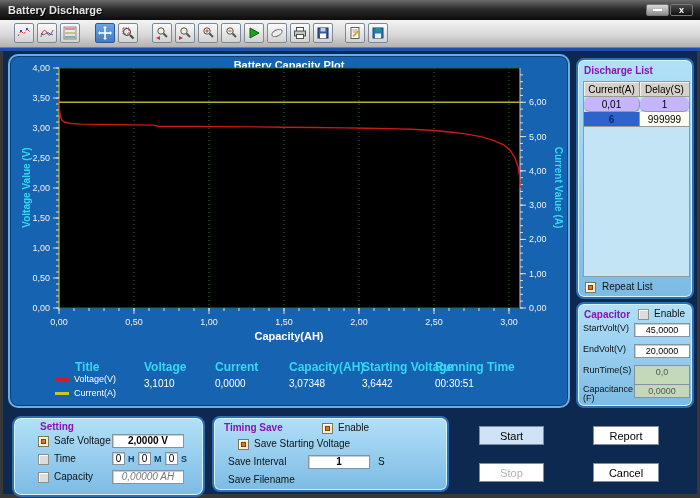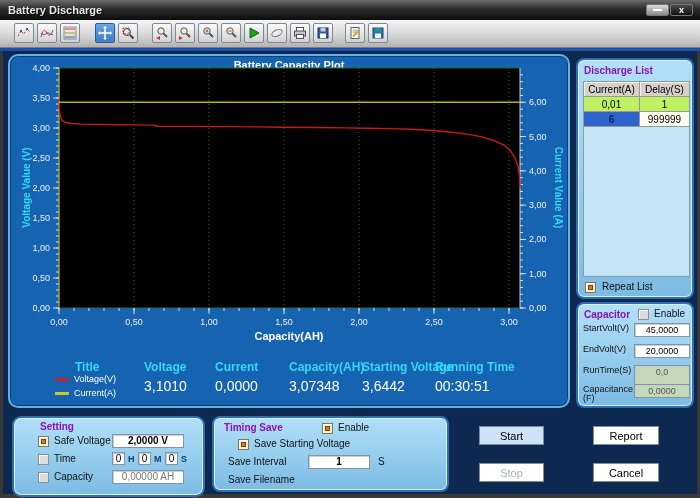--- a/index.html
+++ b/index.html
@@ -24,48 +24,48 @@
   .frame{position:absolute;background:#383838;}
   
   .panel{position:absolute;background:linear-gradient(180deg,#b2e0f8,#7cbbe4);
     border:2px solid #2e6fb4;border-radius:8px;box-shadow:inset 0 0 0 1px #d9f1fd;}
   .ptitle{position:absolute;color:#8c12b4;font-weight:bold;font-size:10px;white-space:nowrap;}
   .lbl{position:absolute;color:#111;font-size:10px;white-space:nowrap;}
   .inp{position:absolute;background:#fff;border:1px solid #8494a2;box-shadow:inset 1px 1px 0 #c8cdd2;
     font-size:10px;text-align:center;color:#000;overflow:hidden;white-space:nowrap;}
   .inp.b{font-weight:bold;}
   .inp.dis{background:#c3d9ba;color:#555;}
-  .inp.gray{color:#777;}
+  .inp.gray{color:#777;font-style:italic;}
   .cb{position:absolute;width:11px;height:11px;border:1px solid #7d7a55;background:#f2ecdc;box-shadow:inset 1px 1px 0 #fff;}
   .cb.on::after{content:"";position:absolute;left:2px;top:2px;right:2px;bottom:2px;background:#e07818;border:1px solid #7c4408;}
   .cb.off{background:#dcdcdc;border-color:#8f8f8f;}
   
   #chart-panel{position:absolute;left:8px;top:54px;width:562px;height:354px;background:#1663b2;
     border:2px solid #6aaede;border-radius:10px;box-shadow:inset 0 0 0 1px #0c3f7a;}
   #chart-title{position:absolute;left:0;top:3px;width:558px;text-align:center;color:#fff;font-weight:bold;font-size:11px;}
   #xaxis-title{position:absolute;left:0;top:274px;width:558px;text-align:center;color:#fff;font-weight:bold;font-size:11px;}
   .ylab{position:absolute;color:#35d8f2;font-weight:bold;font-size:10px;white-space:nowrap;width:100px;text-align:center;}
   #ylab-left{left:-34px;top:126px;transform:rotate(-90deg);}
   #ylab-right{left:498px;top:126px;transform:rotate(90deg);}
   #stats{position:absolute;left:0;top:0;}
   .stat-col{position:absolute;white-space:nowrap;}
   .stat-h{color:#35d8f2;font-weight:bold;font-size:12px;}
-  .stat-v{color:#fff;font-size:14px;margin-top:4px;}
+  .stat-v{color:#fff;font-size:10px;margin-top:4px;}
   .leg-item{position:absolute;display:flex;align-items:center;}
   .leg-sw{width:14px;height:3px;margin-right:5px;}
   .leg-t{color:#fff;font-size:9px;}
   
   #dl-panel{left:576px;top:58px;width:118px;height:241px;}
   #dl-table{position:absolute;left:5px;top:21px;width:107px;height:196px;background:#c2e4f4;border:1px solid #8a9aa6;}
   .dl-row{display:flex;}
   .dl-cell{height:15px;border-right:1px solid #9a9a92;border-bottom:1px solid #9a9a92;
     font-size:10px;display:flex;align-items:center;justify-content:center;color:#000;}
   .dl-c0{width:56px;}.dl-c1{width:49px;border-right:none;}
   .dl-head .dl-cell{background:#d6d2c9;box-shadow:inset 1px 1px 0 #f4f2ee;}
-  .dl-a{background:#bef264;}
+  .dl-a{background:#c4b5fd;border-radius:6px;}
   .dl-selected{background:#2f63cc;color:#0a2a6a;font-weight:bold;}
   .dl-b{background:#fffdf2;}
   
   #cap-panel{left:576px;top:302px;width:118px;height:106px;}
   
   #set-panel{left:12px;top:416px;width:193px;height:81px;border-radius:9px;}
   #ts-panel{left:212px;top:416px;width:237px;height:76px;}
   .hm{position:absolute;color:#123f6e;font-weight:bold;font-size:9px;}
   
   .act{position:absolute;width:65px;height:19px;border:1px solid #7e8e9c;background:#fff;

